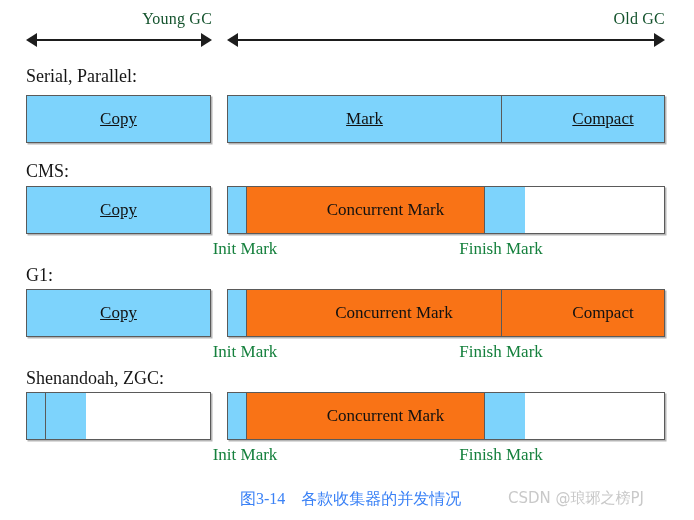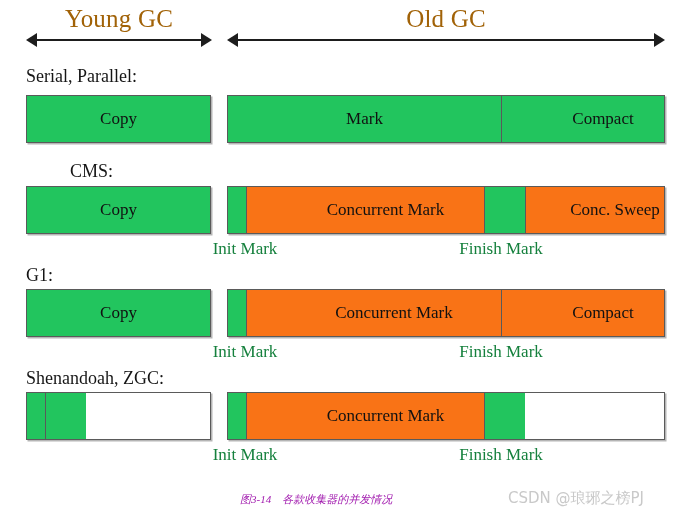--- a/index.html
+++ b/index.html
@@ -14,26 +14,26 @@
     font-family: "Liberation Serif", "DejaVu Serif", serif;
     color: #111111;
     overflow: hidden;
   }
 
   
   #phase-header { position: absolute; left: 0; top: 0; width: 694px; height: 58px; }
 
   .phase-label {
     position: absolute;
-    text-align: center;
-    font-size: 25px;
+    text-align: right;
+    font-size: 16px;
     line-height: 22px;
     letter-spacing: .2px;
     white-space: nowrap;
-    color: #a16207;
+    color: #14532d;
   }
 
   .arrow-row { position: absolute; height: 14px; }
   .arrow-line {
     position: absolute;
     left: 8px; right: 8px; top: 6px;
     height: 1.6px;
     background: #1d1d1d;
   }
   .arrow-head {
@@ -71,40 +71,39 @@
     align-items: center;
     justify-content: center;
     overflow: hidden;
     font-size: 17px;
     line-height: 18px;
     white-space: nowrap;
     color: #111111;
   }
   .seg + .seg { border-left: 1.5px solid #5a5a5a; padding-left: 40px; }
 
-  .seg.light  { background: #22c55e; }
+  .seg.light  { background: #7dd3fc; text-decoration: underline; }
   .seg.medium { background: #f97316; }
 
   .pause-label {
     position: absolute;
     font-size: 17px;
     line-height: 19px;
     white-space: nowrap;
     color: #15803d;
     text-align: center;
   }
 
   
   #figure-caption {
     position: absolute;
-    font-size: 11px;
+    font-size: 16px;
     line-height: 18px;
     white-space: nowrap;
-    color: #a21caf;
-    font-style: italic;
+    color: #3b82f6;
   }
   #csdn-watermark {
     position: absolute;
     font-size: 15px;
     line-height: 18px;
     white-space: nowrap;
     color: #c9c9c9;
     font-family: "DejaVu Sans", "Liberation Sans", sans-serif;
   }
 </style>
@@ -133,31 +132,30 @@
 
 <div class="bar" style="left:26px; top:95px; width:185px; height:48px;">
   <div class="seg light" style="flex:1 1 100%;">Copy</div>
 </div>
 
 <div class="bar" style="left:227px; top:95px; width:438px; height:48px;">
   <div class="seg light" style="flex:0 0 273px;">Mark</div>
   <div class="seg light" style="flex:1 1 auto;">Compact</div>
 </div>
 
-<div class="row-title" style="left:26px; top:161px;margin-left:44px;">CMS:</div>
+<div class="row-title" style="left:26px; top:161px;">CMS:</div>
 
 <div class="bar" style="left:26px; top:186px; width:185px; height:48px;">
   <div class="seg light" style="flex:1 1 100%;">Copy</div>
 </div>
 
 <div class="bar" style="left:227px; top:186px; width:438px; height:48px;">
   <div class="seg light" style="flex:0 0 18px;"></div>
   <div class="seg medium" style="flex:0 0 238px;">Concurrent Mark</div>
   <div class="seg light" style="flex:0 0 17px;"></div>
-  <div class="seg medium" style="flex:1 1 auto;">Conc. Sweep</div>
 </div>
 
 <div class="pause-label" style="left:186px; top:239px; width:118px;">Init Mark</div>
 <div class="pause-label" style="left:434px; top:239px; width:134px;">Finish Mark</div>
 
 <div class="row-title" style="left:26px; top:265px;">G1:</div>
 
 <div class="bar" style="left:26px; top:289px; width:185px; height:48px;">
   <div class="seg light" style="flex:1 1 100%;">Copy</div>
 </div>

